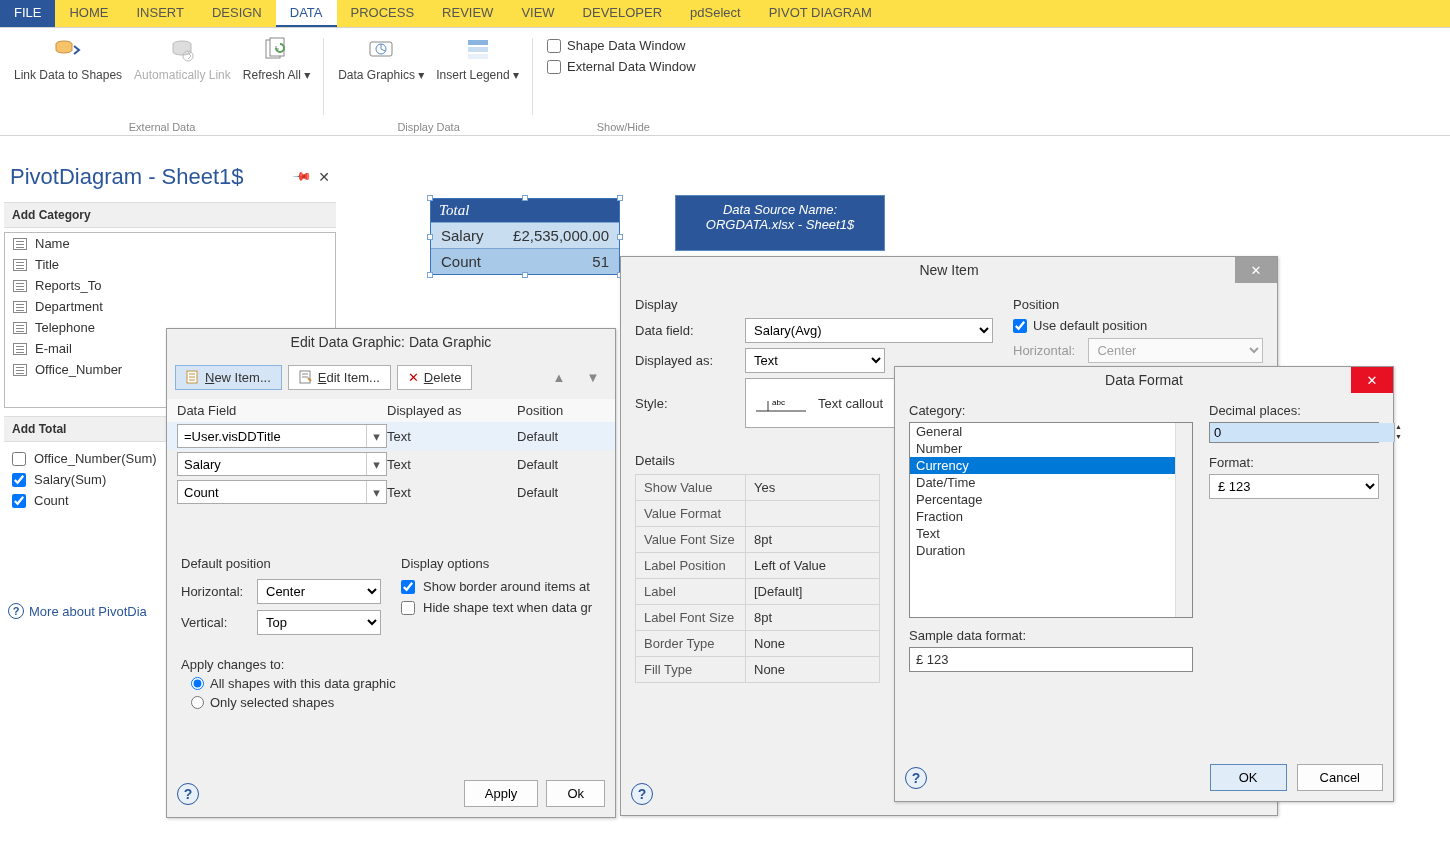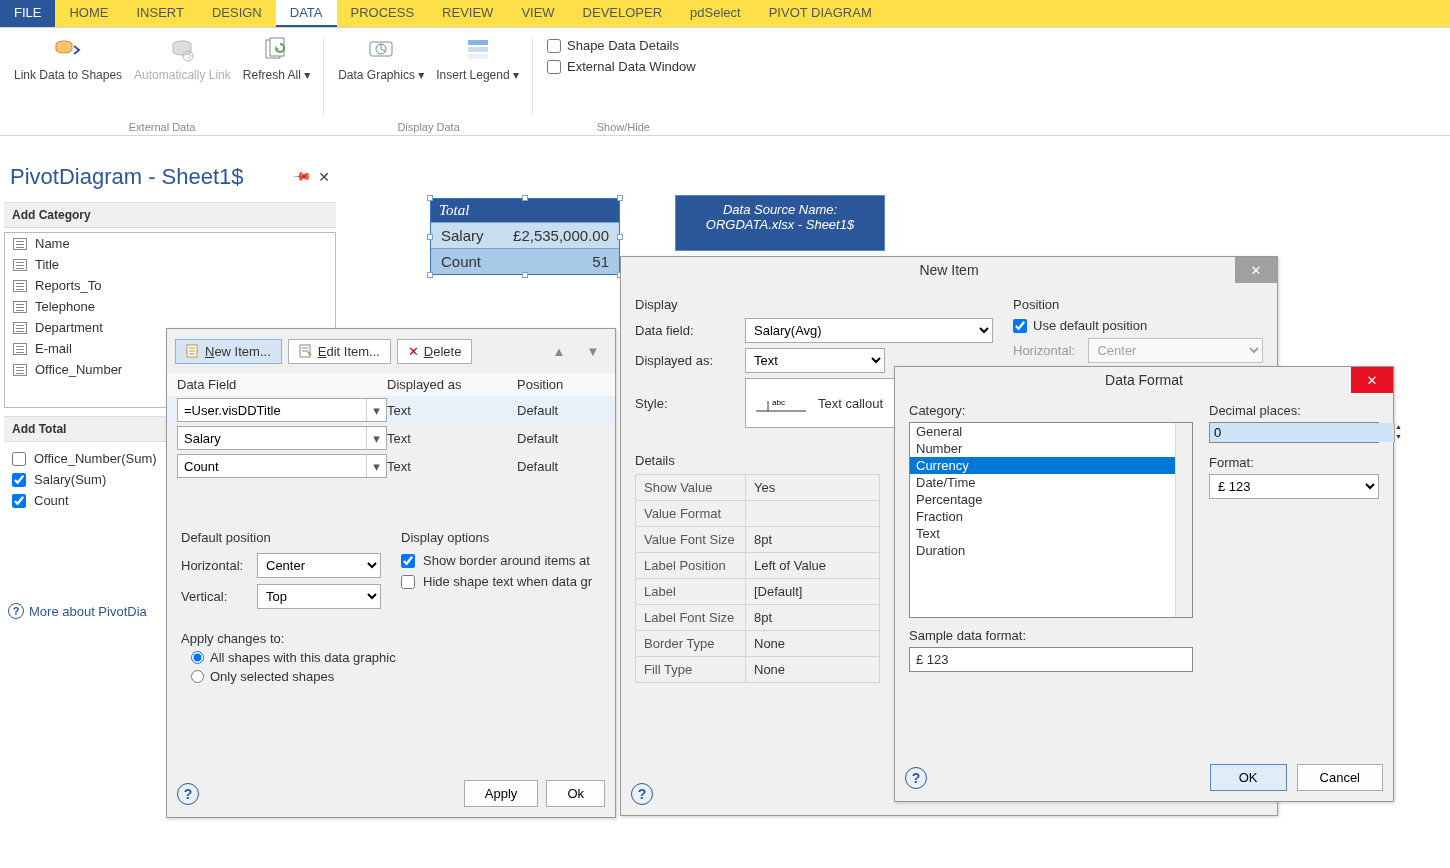--- a/index.html
+++ b/index.html
@@ -190,21 +190,21 @@
         <span>Insert Legend ▾</span>
       </div>
     </div>
     <div class="ribbon-group-label">Display Data</div>
   </div>
   <div class="ribbon-group">
     <div class="ribbon-group-items">
       <div class="ribbon-checks">
         <label class="ribbon-check">
             <input type="checkbox" style="">
-            <span>Shape Data Details</span>
+            <span>Shape Data Window</span>
           </label>
         <label class="ribbon-check">
             <input type="checkbox" style="">
             <span>External Data Window</span>
           </label>
       </div>
     </div>
     <div class="ribbon-group-label">Show/Hide</div>
   </div>
 </div>
@@ -224,25 +224,25 @@
     <div class="field-item">
         <span class="doc-icon"></span>
         <span>Title</span>
       </div>
     <div class="field-item">
         <span class="doc-icon"></span>
         <span>Reports_To</span>
       </div>
     <div class="field-item">
         <span class="doc-icon"></span>
+        <span>Department</span>
+      </div>
+    <div class="field-item">
+        <span class="doc-icon"></span>
         <span>Telephone</span>
-      </div>
-    <div class="field-item">
-        <span class="doc-icon"></span>
-        <span>Department</span>
       </div>
     <div class="field-item">
         <span class="doc-icon"></span>
         <span>E-mail</span>
       </div>
     <div class="field-item">
         <span class="doc-icon"></span>
         <span>Office_Number</span>
       </div>
   </div>
@@ -287,20 +287,21 @@
     <span class="sel-handle" style="left:-4px;top:50%;margin-top:-3px"></span>
       <span class="sel-handle" style="right:-4px;top:50%;margin-top:-3px"></span>
   </div>
   <div class="datasource-shape">
     <div>Data Source Name:</div>
     <div>ORGDATA.xlsx - Sheet1$</div>
   </div>
 </div>
 
 <div class="dialog edg">
+  <div class="dialog-title">Edit Data Graphic: Data Graphic</div>
   <div class="toolbar">
     <div class="tbtn active">
         <svg width="14" height="14" viewBox="0 0 14 14">
           <rect x="1" y="1" width="10" height="12" fill="#fff" stroke="#c89040"></rect>
           <path d="M3 4h6M3 7h6M3 10h6" stroke="#c89040"></path>
         </svg>
         <span><span class="u">N</span>ew Item...</span>
       </div>
     <div class="tbtn">
         <svg width="14" height="14" viewBox="0 0 14 14">

